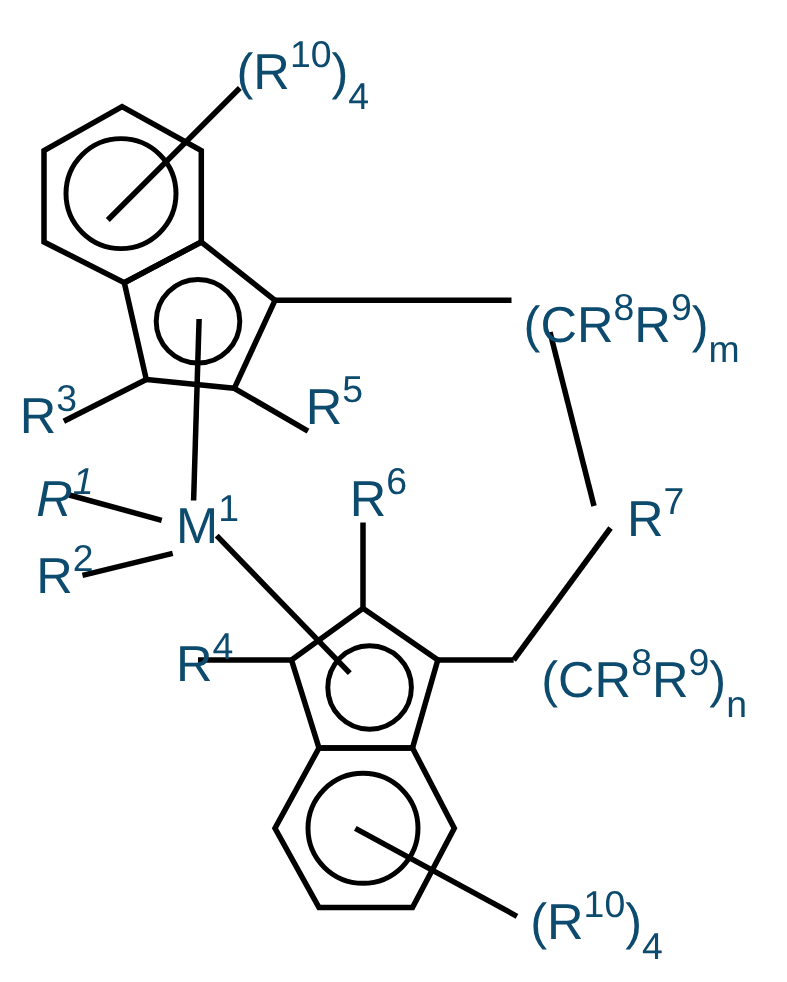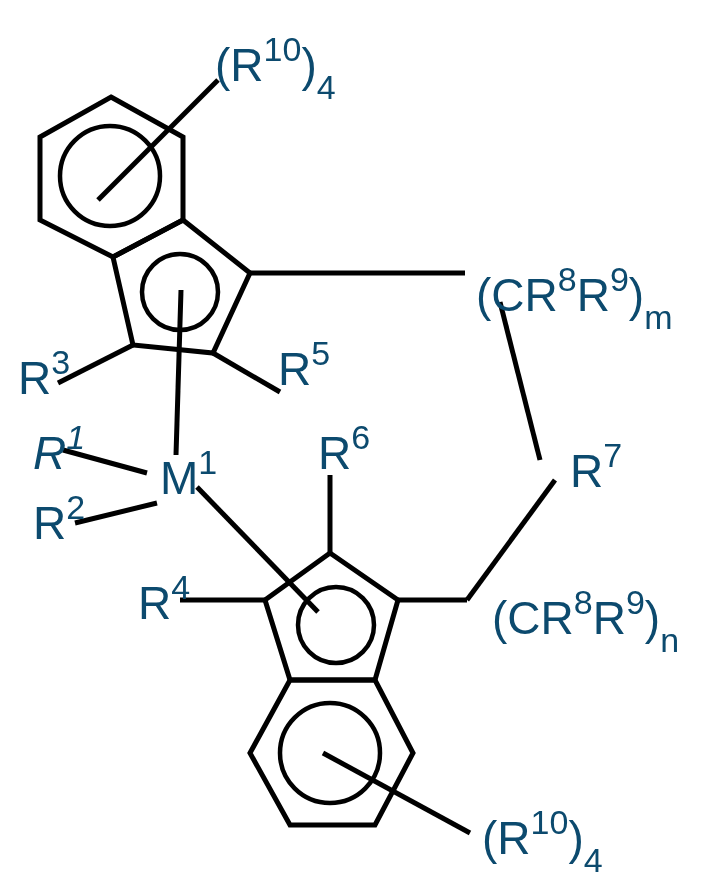--- a/index.html
+++ b/index.html
@@ -74,21 +74,21 @@
 </div>
 
 <div class="lbl" style="left:540px;top:448px;margin-left:30px;">
   <span>R</span><span class="sup">7</span>
 </div>
 
 <div class="lbl" style="left:33px;top:500px;text-align:right;">
   <span>R</span><span class="sup">2</span>
 </div>
 
-<div class="lbl" style="left:138px;top:580px;">
+<div class="lbl" style="left:160px;top:580px;">
   <span>R</span><span class="sup">4</span>
 </div>
 
 <div class="lbl" style="left:492px;top:595px;">
   <span>(CR</span><span class="sup">8</span><span>R</span><span class="sup">9</span><span>)</span><span class="sub">n</span>
 </div>
 
 <div class="lbl" style="left:482px;top:815px;">
   <span>(R</span><span class="sup">10</span><span>)</span><span class="sub">4</span>
 </div>

